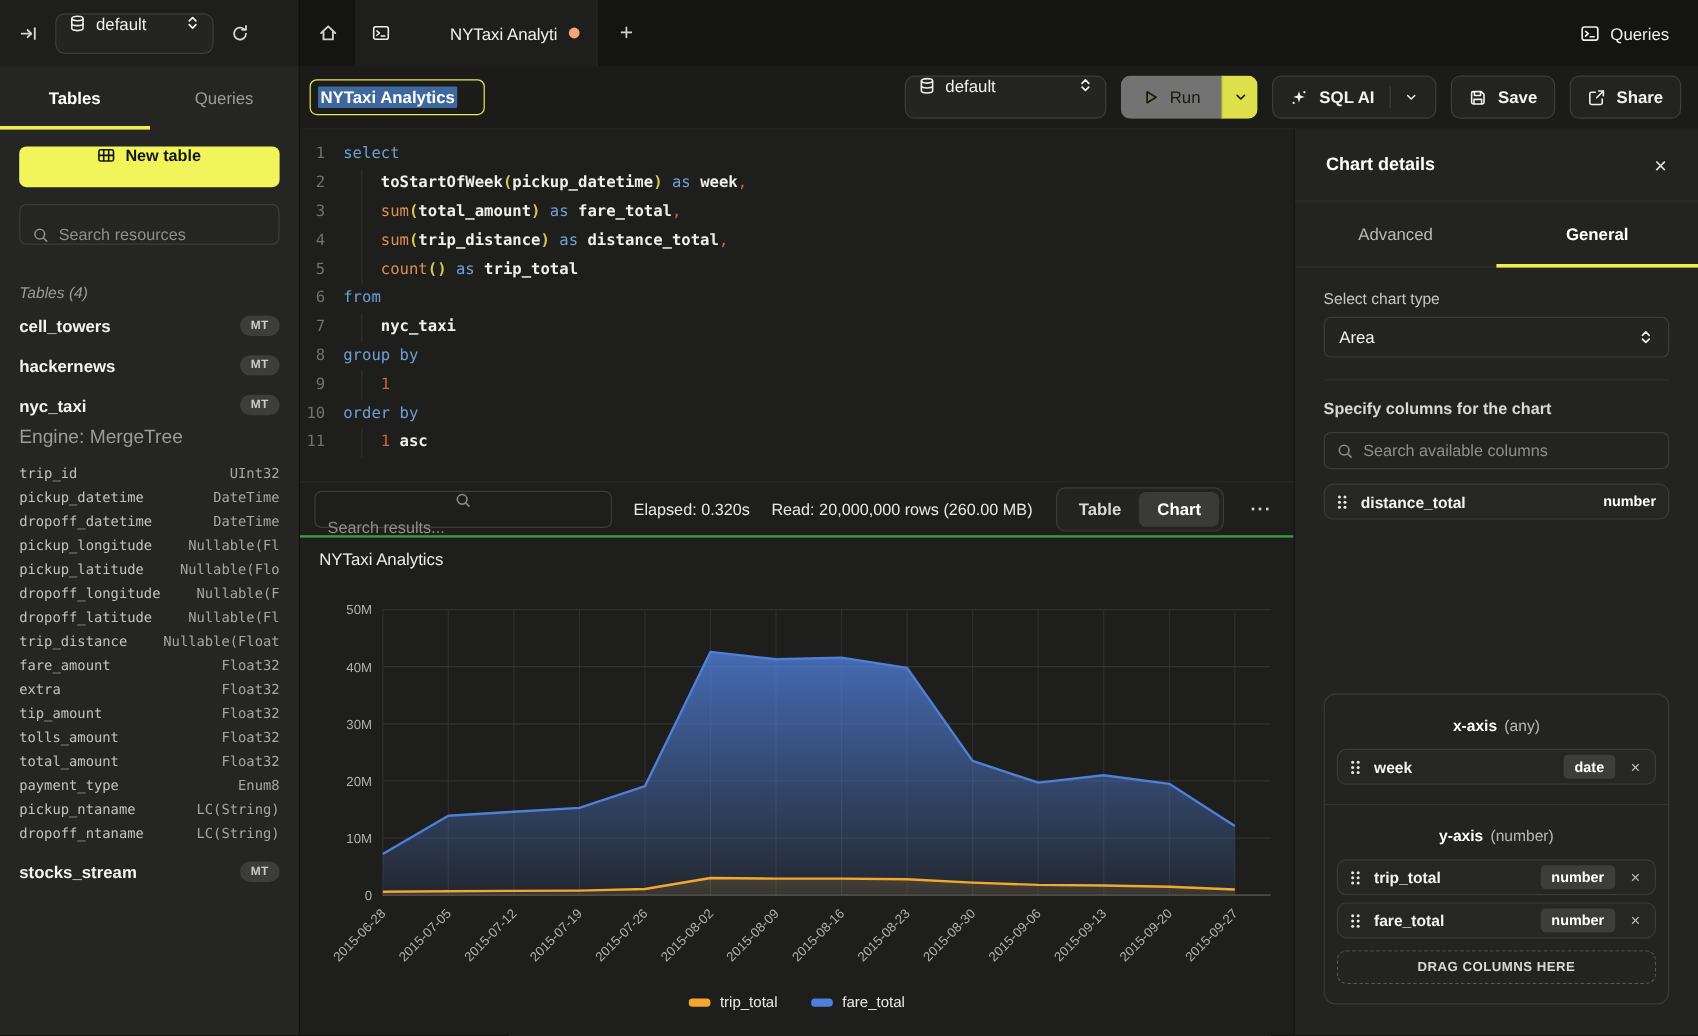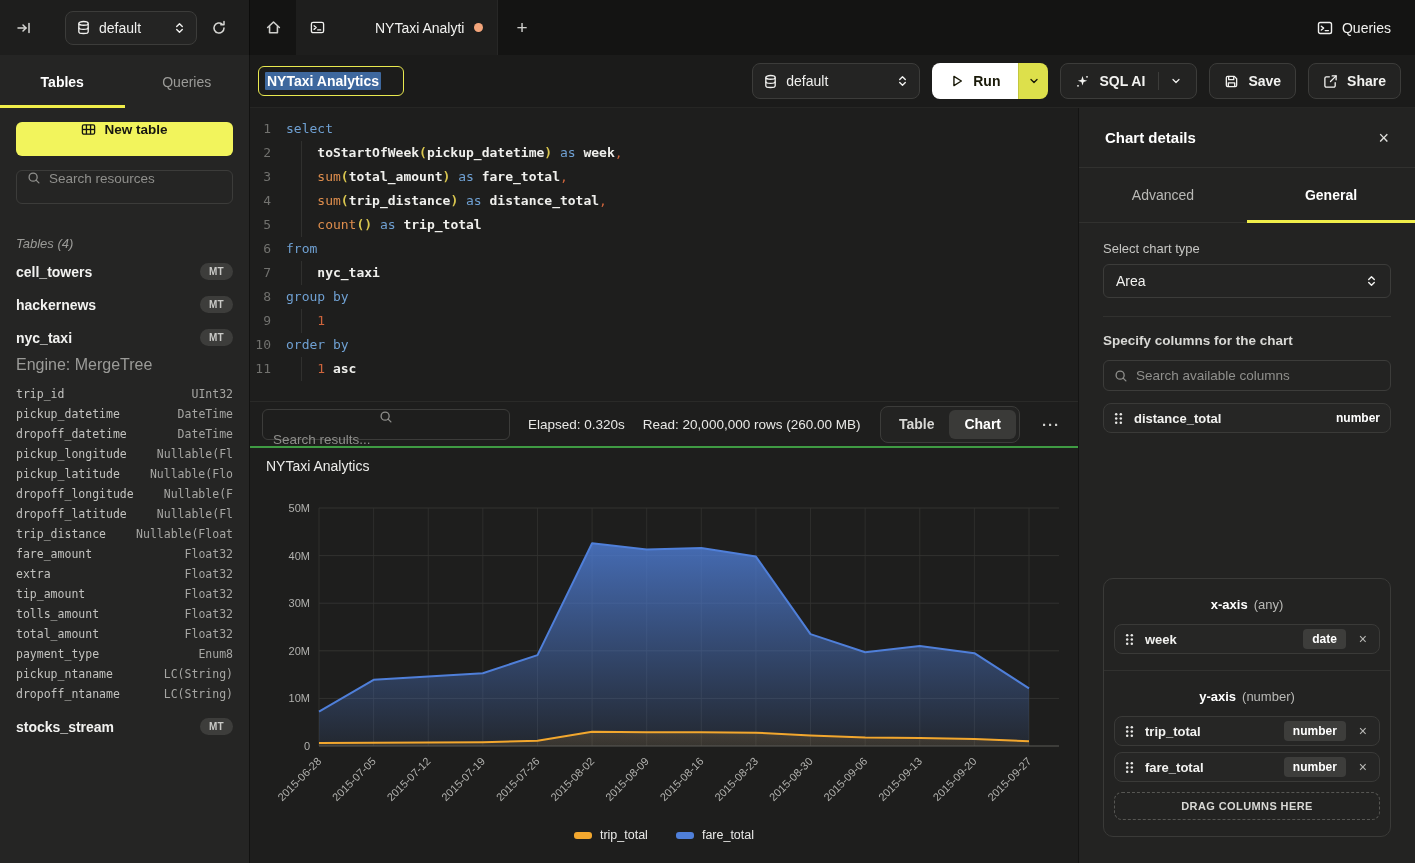--- a/index.html
+++ b/index.html
@@ -4,21 +4,21 @@
 <style>
   * { box-sizing: border-box; margin: 0; padding: 0; }
   html,body { background:#0d0d0c; }
   body { font-family:"Liberation Sans", sans-serif; }
   .app { width:1415px; height:863px; background:#1b1b1a; color:#e8e8e6; display:flex; flex-direction:column; overflow:hidden; position:relative; }
 
   
   .topbar { height:55px; flex:none; display:flex; align-items:stretch; background:#141413; }
   .topbar-left { width:250px; flex:none; display:flex; align-items:center; gap:10px; padding:0 12px; background:#1e1e1d; border-right:1px solid #0c0c0b; }
   .icon-btn { background:none; border:none; color:#d6d6d3; display:flex; align-items:center; justify-content:center; padding:4px; cursor:pointer; }
-  .select-box { display:flex; align-items:center; gap:8px; background:#242423; border:1px solid #3c3c3a; border-radius:8px; height:34px; padding:0 10px; color:#f0f0ee; font-size:14px; cursor:pointer;margin-left:19px; }
+  .select-box { display:flex; align-items:flex-start; gap:8px; background:#242423; border:1px solid #3c3c3a; border-radius:8px; height:34px; padding:0 10px; color:#f0f0ee; font-size:14px; cursor:pointer; }
   .select-box .grow { flex:1; }
   .db-select-top { width:132px; }
   .tabstrip { flex:1; display:flex; align-items:stretch; }
   .home-tab { width:46px; display:flex; align-items:center; justify-content:center; color:#cfcfcc; cursor:pointer; }
   .tab-active { width:202px; background:#1e1e1d; display:flex; align-items:center; gap:10px; padding:0 14px; border-right:1px solid #272726; color:#f2f2f0; font-size:14px; cursor:pointer; }
   .tab-active .tab-label { flex:1; white-space:nowrap; overflow:hidden;margin-left:40px; }
   .tab-dot { width:9px; height:9px; border-radius:50%; flex:none; }
   .plus-tab { width:48px; display:flex; align-items:center; justify-content:center; color:#cfcfcc; font-size:19px; cursor:pointer; }
   .topbar-right { margin-left:auto; display:flex; align-items:center; gap:9px; padding-right:24px; color:#f0f0ee; font-size:14px; }
   .queries-btn { display:flex; align-items:center; gap:9px; background:none; border:none; color:#f0f0ee; font-size:14px; cursor:pointer; }
@@ -26,41 +26,41 @@
   
   .body { flex:1; display:flex; min-height:0; }
 
   
   .sidebar { width:250px; flex:none; background:#252524; display:flex; flex-direction:column; border-right:1px solid #121211; overflow:hidden; }
   .sidebar-tabs { height:53px; flex:none; display:flex; }
   .sidebar-tab { flex:1; display:flex; align-items:center; justify-content:center; font-size:14px; color:#9b9b98; position:relative; cursor:pointer; }
   .sidebar-tab.active { color:#ffffff; font-weight:600; }
   .sidebar-tab.active::after { content:""; position:absolute; left:0; right:0; bottom:0; height:3px; background:#f0ee4a; }
   .new-table-btn { margin:14px 16px 12px; height:34px; flex:none; background:#f2f45c; color:#161610; border:none; border-radius:6px; font-weight:700; font-size:13.5px; display:flex; align-items:flex-start; justify-content:center; gap:8px; cursor:pointer; font-family:inherit; }
-  .side-search { margin:2px 16px 4px; height:34px; flex:none; border:1px solid #3c3c3a; border-radius:6px; display:flex; align-items:flex-start; gap:8px; padding:0 10px; color:#8f8f8c; background:transparent; }
+  .side-search { margin:2px 16px 4px; height:34px; flex:none; border:1px solid #3c3c3a; border-radius:6px; display:flex; align-items:flex-end; gap:8px; padding:0 10px; color:#8f8f8c; background:transparent; }
   .side-search input { background:transparent; border:none; outline:none; color:#e8e8e6; font-size:13.5px; width:100%; font-family:inherit; }
   .side-search input::placeholder { color:#8f8f8c; }
   .tables-heading { margin:28px 16px 4px; font-size:13px; color:#9b9b98; flex:none;font-style:italic; }
   .table-item { height:33px; flex:none; display:flex; align-items:center; justify-content:space-between; padding:0 16px; font-size:14px; font-weight:600; color:#f2f2f0; cursor:pointer; }
   .mt-badge { background:#3d3d3b; color:#c9c9c6; font-size:10px; font-weight:700; padding:3px 9px; border-radius:10px; letter-spacing:.3px; }
   .engine-line { padding:2px 16px 8px; font-size:16px; color:#9b9b98; }
   .columns-list { padding:2px 0 6px; }
   .col-row { display:flex; justify-content:space-between; padding:0 16px; font-family:"DejaVu Sans Mono", monospace; font-size:11.5px; line-height:20px; }
   .col-name { color:#c2c2bf; }
   .col-type { color:#a6a6a3; }
 
   
   .right { flex:1; display:flex; flex-direction:column; min-width:0; }
   .query-toolbar { height:53px; flex:none; display:flex; align-items:center; gap:12px; padding:0 14px 0 8px; background:#1b1b1a; border-bottom:1px solid #262624; }
   .title-input { width:146px; height:30px; border:1.5px solid #e9e94f; border-radius:6px; background:#1c1c1b; display:flex; align-items:center; padding:0 6px; font-size:14px; font-weight:600; color:#ffffff; cursor:text; overflow:hidden; white-space:nowrap; }
   .title-input .sel { background:#3e689e; padding:1px 2px; border-radius:1px; }
   .tb-spacer { flex:1; }
   .db-select-main { width:168px; height:36px; border-radius:8px; }
   .run-btn { display:flex; height:36px; border-radius:8px; overflow:hidden; cursor:pointer; flex:none; }
-  .run-main { background:#ffffff; color:#191908; display:flex; align-items:center; gap:9px; padding:0 18px; font-weight:700; font-size:14px; border:none; cursor:pointer; font-family:inherit; }
+  .run-main { background:#737373; color:#191908; display:flex; align-items:center; gap:9px; padding:0 18px; font-weight:400; font-size:14px; border:none; cursor:pointer; font-family:inherit; }
   .run-caret { width:30px; background:#dde04b; border:none; border-left:1px solid #c3c73e; display:flex; align-items:center; justify-content:center; color:#191908; cursor:pointer; }
   .ghost-btn { height:36px; border:1px solid #3c3c3a; background:#232322; border-radius:8px; display:flex; align-items:center; gap:9px; padding:0 14px; font-size:14px; font-weight:600; color:#f2f2f0; cursor:pointer; font-family:inherit; }
   .ghost-btn .chev-sep { width:1px; height:18px; background:#3c3c3a; margin:0 2px 0 4px; }
 
   .workspace { flex:1; display:flex; min-height:0; }
   .center { flex:1; min-width:0; display:flex; flex-direction:column; background:#1e1e1d; }
 
   
   .editor { height:293px; flex:none; padding:9px 0 0; font-family:"DejaVu Sans Mono", monospace; font-size:13px; line-height:24px; overflow:hidden; }
   .code-line { display:flex; position:relative; }

